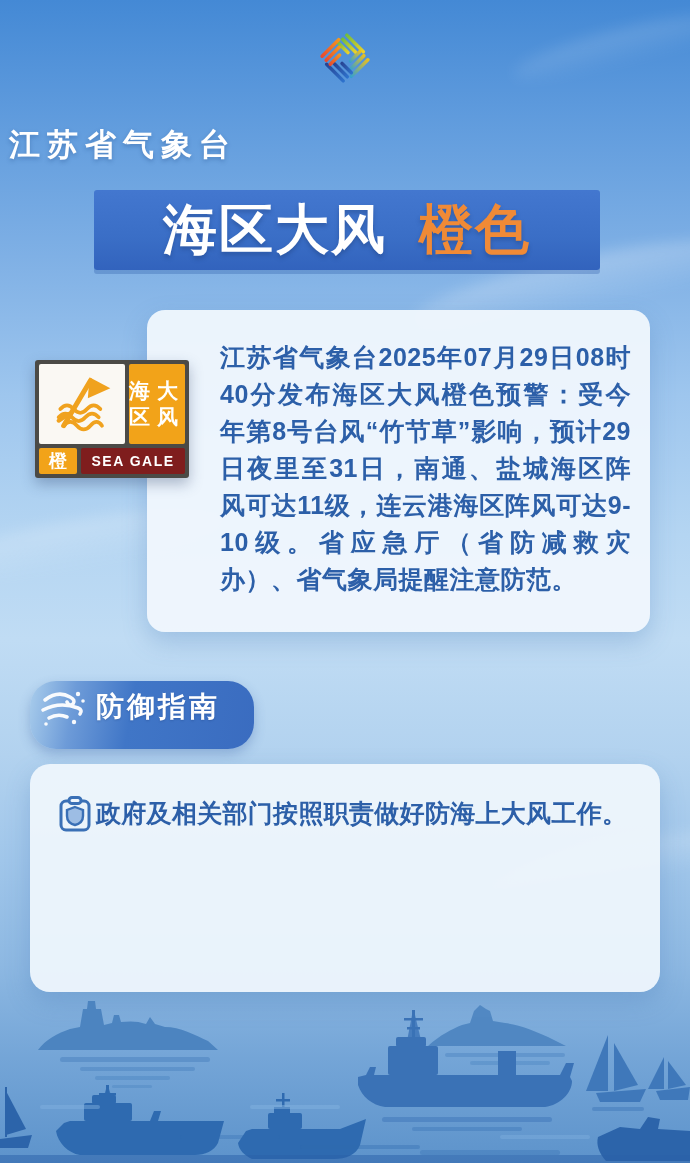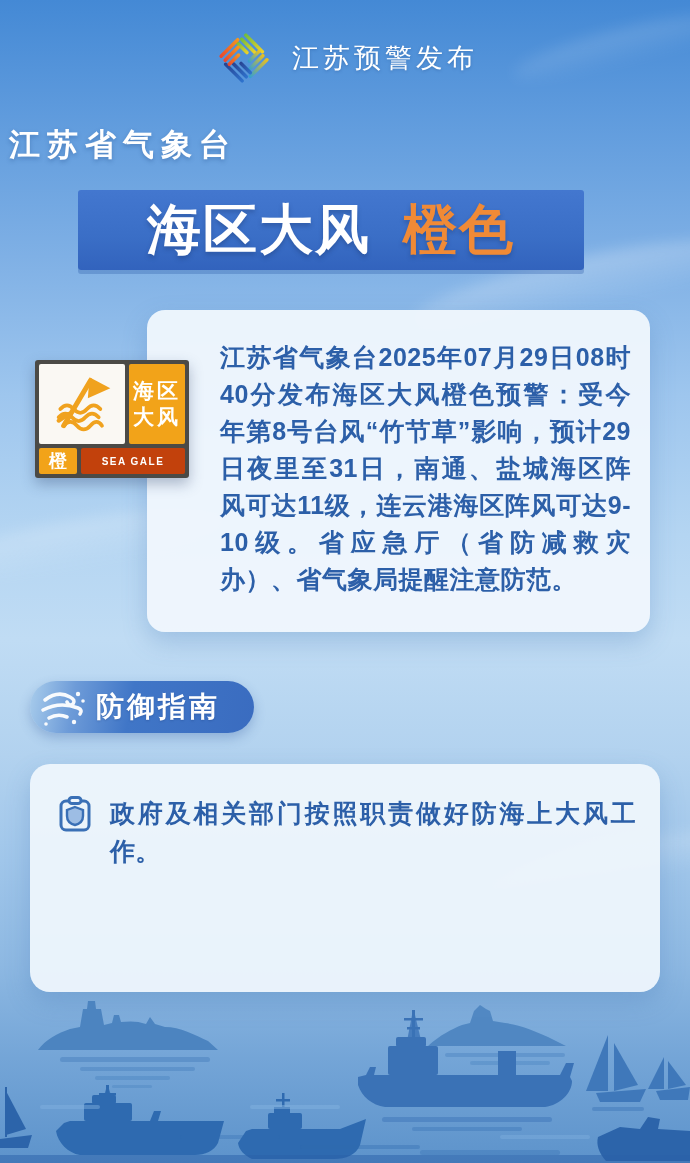--- a/index.html
+++ b/index.html
@@ -23,21 +23,21 @@
 
   
   .brand{position:absolute;top:26px;left:0;width:100%;display:flex;align-items:center;justify-content:center;gap:16px;}
   .brand-text{color:#fff;font-size:27px;letter-spacing:4px;font-weight:500;text-shadow:0 1px 3px rgba(30,70,130,.35);}
 
   
   .agency{position:absolute;top:124px;left:9px;width:100%;text-align:left;color:#fff;
     font-size:31px;font-weight:700;letter-spacing:7px;text-shadow:0 2px 4px rgba(30,70,130,.35);}
 
   
-  .banner{position:absolute;left:78px;top:190px;width:506px;height:80px;border-radius:3px;
+  .banner{position:absolute;left:94px;top:190px;width:506px;height:80px;border-radius:3px;
     background:linear-gradient(180deg,#4377cf 0%,#3a6ec6 60%,#3263bd 100%);
     box-shadow:0 4px 0 rgba(40,85,165,.3);
     display:flex;align-items:center;justify-content:center;
     color:#fff;font-size:54px;font-weight:800;letter-spacing:2px;
     text-shadow:0 3px 4px rgba(25,55,110,.35);gap:32px;}
   .banner .hl{color:#f08a36;text-align:center;}
 
   
   .bulletin-card{position:absolute;left:147px;top:310px;width:503px;height:322px;
     background:rgba(240,247,253,.95);border-radius:18px;
@@ -47,39 +47,39 @@
     text-align:justify;letter-spacing:.5px;}
 
   
   .badge{position:absolute;left:35px;top:360px;width:154px;height:118px;box-sizing:border-box;
     background:#4b4a46;border-radius:3px;padding:4px;display:grid;
     grid-template-columns:38px 44px 1fr;grid-template-rows:1fr 26px;gap:4px;
     box-shadow:0 6px 14px rgba(50,70,110,.35);}
   .badge .cell{display:flex;align-items:center;justify-content:center;}
   .badge .flag-cell{grid-column:1/3;grid-row:1;background:#faf8f3;border-radius:2px;}
   .badge .name-cell{grid-column:3;grid-row:1;background:#f2a319;border-radius:2px;
-    flex-direction:column;color:#fff;font-size:21px;font-weight:800;letter-spacing:3px;line-height:1.25;}
+    flex-direction:row;color:#fff;font-size:21px;font-weight:800;letter-spacing:3px;line-height:1.25;}
   .badge .level-cell{grid-column:1;grid-row:2;background:#f2a319;border-radius:2px;
     color:#fff;font-size:18px;font-weight:800;}
-  .badge .en-cell{grid-column:2/4;grid-row:2;background:#c2410c;border-radius:2px;
-    color:#fff;font-size:10px;font-weight:800;letter-spacing:1.5px;}
+  .badge .en-cell{grid-column:2/4;grid-row:2;background:#7f1d1d;border-radius:2px;
+    color:#fff;font-size:14px;font-weight:800;letter-spacing:1.5px;}
 
   
   .guide-pill{position:absolute;left:30px;top:681px;height:52px;border-radius:26px;
-    display:flex;align-items:center;gap:10px;padding:0 34px 0 10px;
+    display:flex;align-items:center;gap:10px;padding:0 34px 16px 10px;
     background:linear-gradient(100deg,#a9cdec 0%,#6d9bd8 20%,#4076c7 45%,#3a6cc0 100%);
     box-shadow:0 5px 12px rgba(50,90,160,.3);}
   .guide-pill .label{color:#fff;font-size:28px;font-weight:700;letter-spacing:3px;
     text-shadow:0 1px 2px rgba(30,60,120,.3);}
 
   
   .guide-card{position:absolute;left:30px;top:764px;width:630px;height:228px;
     background:rgba(238,246,252,.95);border-radius:20px;box-sizing:border-box;
     box-shadow:0 10px 24px rgba(70,120,180,.28);padding:30px 24px 0 28px;}
-  .guide-item{display:flex;align-items:flex-start;gap:18px;margin-bottom:12px;}
+  .guide-item{display:flex;align-items:flex-start;gap:4px;margin-bottom:12px;}
   .guide-item .g-icon{flex:0 0 34px;margin-top:2px;}
   .guide-item p{margin:0;color:#2c5fa8;font-size:25px;line-height:38px;font-weight:600;
     text-align:justify;letter-spacing:.3px;}
 
   
   .sea{position:absolute;left:0;bottom:0;width:690px;height:178px;display:block;}
 </style>
 </head>
 <body>
 
@@ -126,21 +126,20 @@
           <rect x="24" y="29" width="34" height="5.5" rx="2.7"></rect>
           <rect x="24" y="38" width="26" height="5.5" rx="2.7"></rect>
         </g>
         <g fill="url(#armL)" transform="rotate(270 50 50)">
           <rect x="24" y="20" width="42" height="5.5" rx="2.7"></rect>
           <rect x="24" y="29" width="34" height="5.5" rx="2.7"></rect>
           <rect x="24" y="38" width="26" height="5.5" rx="2.7"></rect>
         </g>
       </g>
     </svg>
-    <span class="brand-text">江苏预警发布</span>
   </header>
 
   <div class="agency">江苏省气象台</div>
 
   <div class="banner">
     <span>海区大风</span>
       <span class="hl">橙色</span>
   </div>
 
   <section class="bulletin-card">

